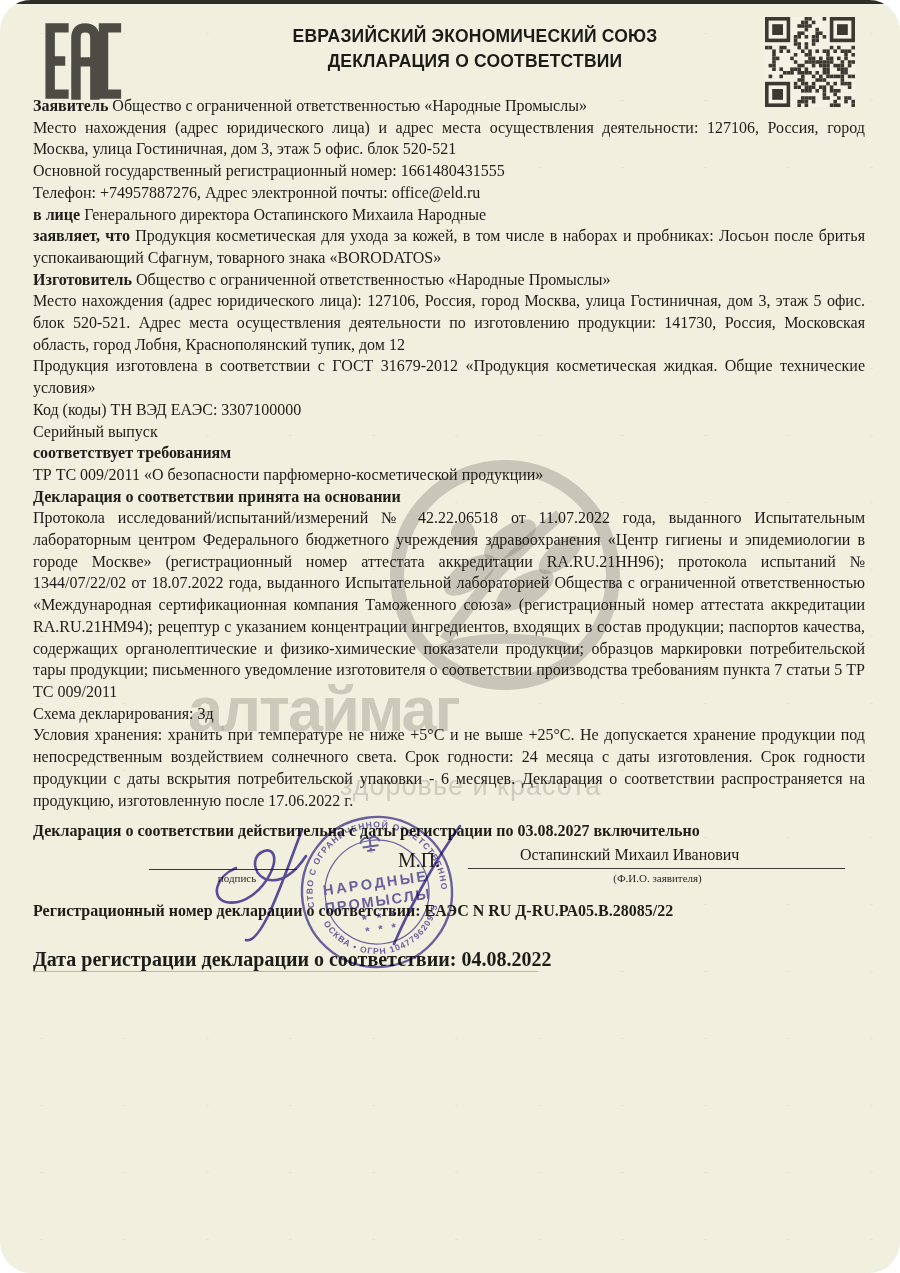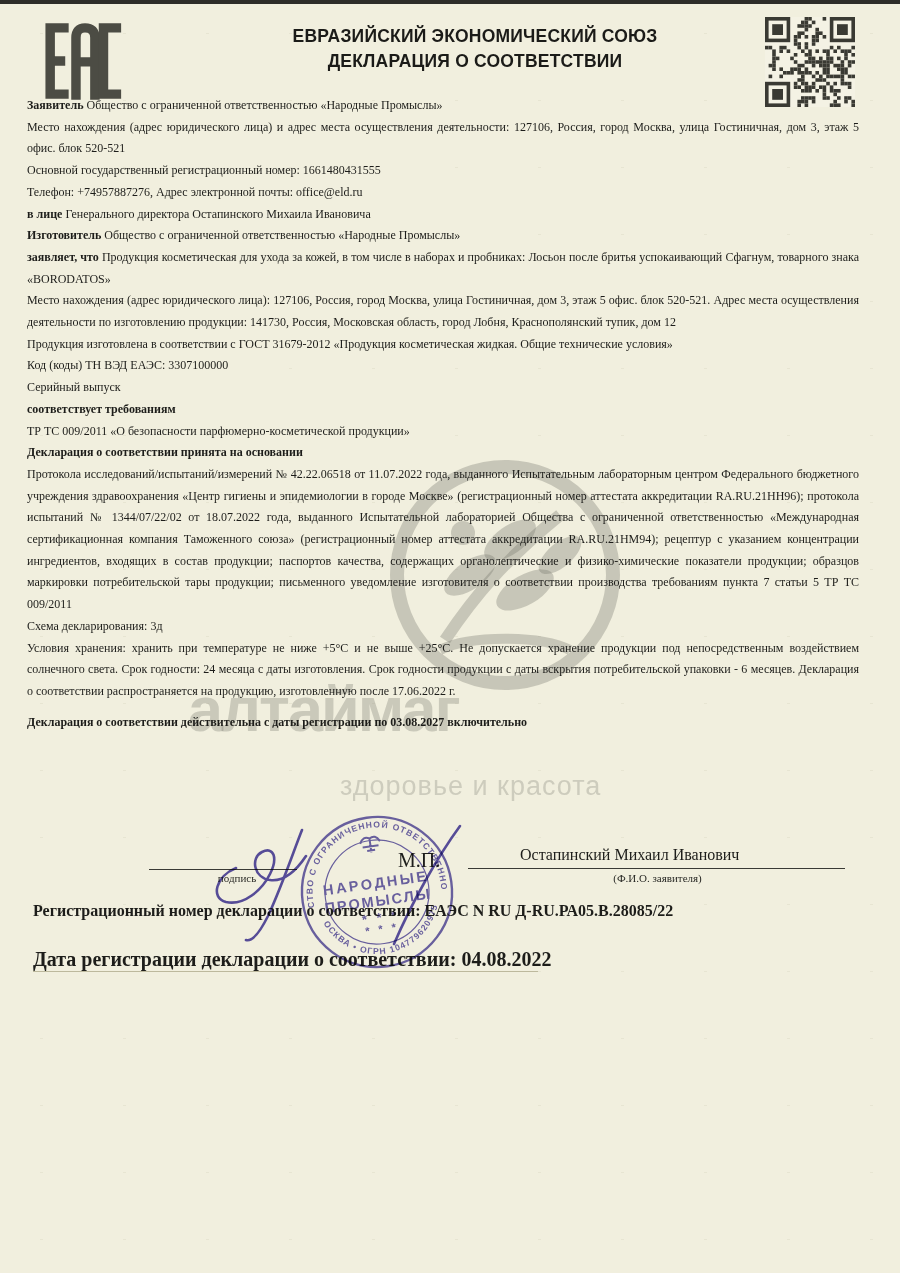--- a/index.html
+++ b/index.html
@@ -4,20 +4,21 @@
 <style>
   html,body{margin:0;padding:0;}
   .page{
     position:relative; width:900px; height:1273px;
     background:#f1efde;
     background-image:radial-gradient(#e7e5d2 1px, transparent 1.2px);
     background-size:83px 67px;
     overflow:hidden;
     font-family:"Liberation Serif", serif;
     color:#1d1d1a;
+    border-radius:31px;
   }
   .top-strip{position:absolute;left:0;top:0;width:900px;height:4px;background:#2d2d29;}
   
   .eac-logo{position:absolute;left:42px;top:22px;}
   .doc-title{
     position:absolute;left:190px;top:24px;width:570px;text-align:center;
     font-family:"Liberation Sans", sans-serif;font-weight:bold;
     font-size:17.5px;line-height:25px;color:#1b1b18;letter-spacing:.2px;
   }
   .qr{position:absolute;left:765px;top:17px;width:90px;height:90px;}
@@ -27,22 +28,22 @@
   .wm-word{
     left:188px;top:678px;font-family:"Liberation Sans", sans-serif;font-weight:bold;
     font-size:63px;letter-spacing:-2px;color:rgba(122,122,112,.32);line-height:1;
   }
   .wm-sub{
     left:340px;top:773px;font-family:"Liberation Sans", sans-serif;
     font-size:27px;color:rgba(122,122,112,.30);line-height:1;letter-spacing:1px;
   }
   
   .body-text{
-    position:absolute;left:27px;top:95px;width:832px;z-index:1;
-    font-size:12px;line-height:21.7px;text-align:justify;
+    position:absolute;left:33px;top:95px;width:832px;z-index:1;
+    font-size:16px;line-height:21.7px;text-align:justify;
   }
   .body-text p{margin:0;}
   .body-text b{font-weight:bold;}
   .mt{margin-top:9px !important;}
   
   .sig-line{position:absolute;background:#3a3a35;height:1.3px;z-index:1;}
   .line-sign{left:149px;top:869px;width:148px;}
   .line-name{left:468px;top:868px;width:377px;}
   .cap{
     position:absolute;font-size:11px;color:#2a2a26;z-index:1;text-align:center;
@@ -290,23 +291,23 @@
     </g>
   </svg>
   <div class="wm wm-word">алтаймаг</div>
   <div class="wm wm-sub">здоровье и красота</div>
 
   <div class="body-text">
     <p><b>Заявитель</b><span> Общество с ограниченной ответственностью «Народные Промыслы»</span></p>
     <p><b></b><span>Место нахождения (адрес юридического лица) и адрес места осуществления деятельности: 127106, Россия, город Москва, улица Гостиничная, дом 3, этаж 5 офис. блок 520-521</span></p>
     <p><b></b><span>Основной государственный регистрационный номер: 1661480431555</span></p>
     <p><b></b><span>Телефон: +74957887276, Адрес электронной почты: office@eld.ru</span></p>
-    <p><b>в лице</b><span> Генерального директора Остапинского Михаила Ивановича</span></p>
+    <p><b>в лице</b><span> Генерального директора Остапинского Михаила Народные</span></p>
+    <p><b>заявляет, что</b><span> Продукция косметическая для ухода за кожей, в том числе в наборах и пробниках: Лосьон после бритья успокаивающий Сфагнум, товарного знака «BORODATOS»</span></p>
     <p><b>Изготовитель</b><span> Общество с ограниченной ответственностью «Народные Промыслы»</span></p>
-    <p><b>заявляет, что</b><span> Продукция косметическая для ухода за кожей, в том числе в наборах и пробниках: Лосьон после бритья успокаивающий Сфагнум, товарного знака «BORODATOS»</span></p>
     <p><b></b><span>Место нахождения (адрес юридического лица): 127106, Россия, город Москва, улица Гостиничная, дом 3, этаж 5 офис. блок 520-521. Адрес места осуществления деятельности по изготовлению продукции: 141730, Россия, Московская область, город Лобня, Краснополянский тупик, дом 12</span></p>
     <p><b></b><span>Продукция изготовлена в соответствии с ГОСТ 31679-2012 «Продукция косметическая жидкая. Общие технические условия»</span></p>
     <p><b></b><span>Код (коды) ТН ВЭД ЕАЭС: 3307100000</span></p>
     <p><b></b><span>Серийный выпуск</span></p>
     <p><b>соответствует требованиям</b><span></span></p>
     <p><b></b><span>ТР ТС 009/2011 «О безопасности парфюмерно-косметической продукции»</span></p>
     <p><b>Декларация о соответствии принята на основании</b><span></span></p>
     <p><b></b><span>Протокола исследований/испытаний/измерений № 42.22.06518 от 11.07.2022 года, выданного Испытательным лабораторным центром Федерального бюджетного учреждения здравоохранения «Центр гигиены и эпидемиологии в городе Москве» (регистрационный номер аттестата аккредитации RA.RU.21НН96); протокола испытаний № 1344/07/22/02 от 18.07.2022 года, выданного Испытательной лабораторией Общества с ограниченной ответственностью «Международная сертификационная компания Таможенного союза» (регистрационный номер аттестата аккредитации RA.RU.21НМ94); рецептур с указанием концентрации ингредиентов, входящих в состав продукции; паспортов качества, содержащих органолептические и физико-химические показатели продукции; образцов маркировки потребительской тары продукции; письменного уведомление изготовителя о соответствии производства требованиям пункта 7 статьи 5 ТР ТС 009/2011</span></p>
     <p><b></b><span>Схема декларирования: 3д</span></p>
     <p><b></b><span>Условия хранения: хранить при температуре не ниже +5°С и не выше +25°С. Не допускается хранение продукции под непосредственным воздействием солнечного света. Срок годности: 24 месяца с даты изготовления. Срок годности продукции с даты вскрытия потребительской упаковки - 6 месяцев. Декларация о соответствии распространяется на продукцию, изготовленную после 17.06.2022 г.</span></p>

